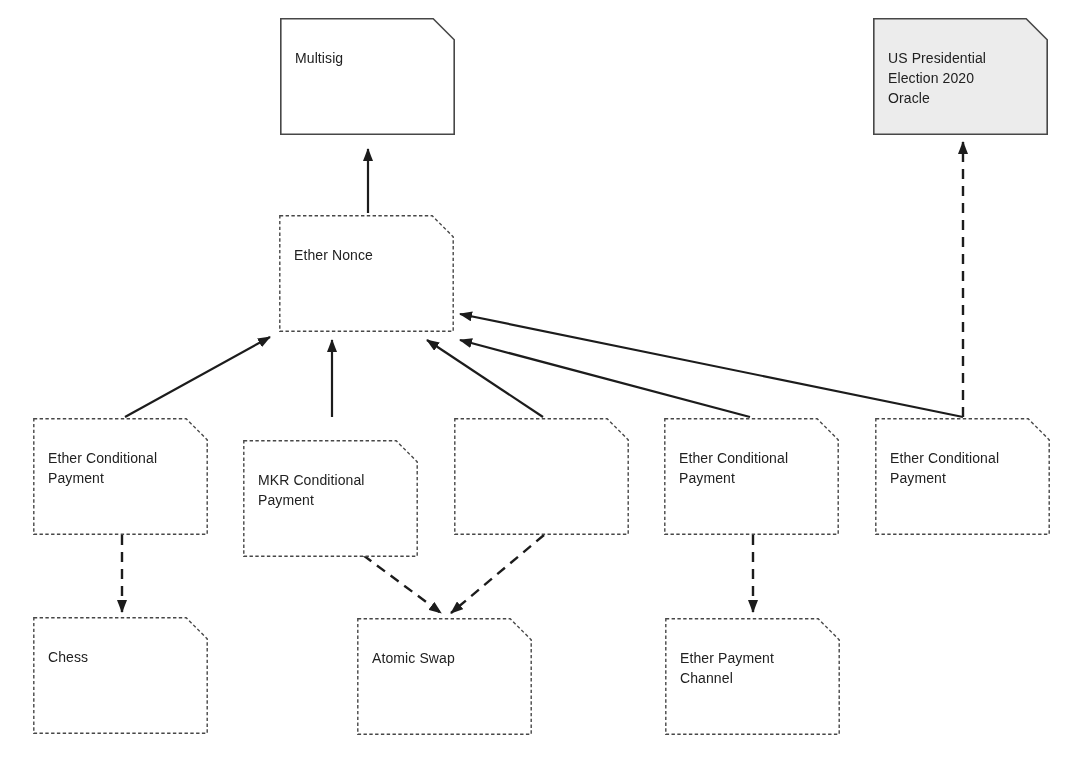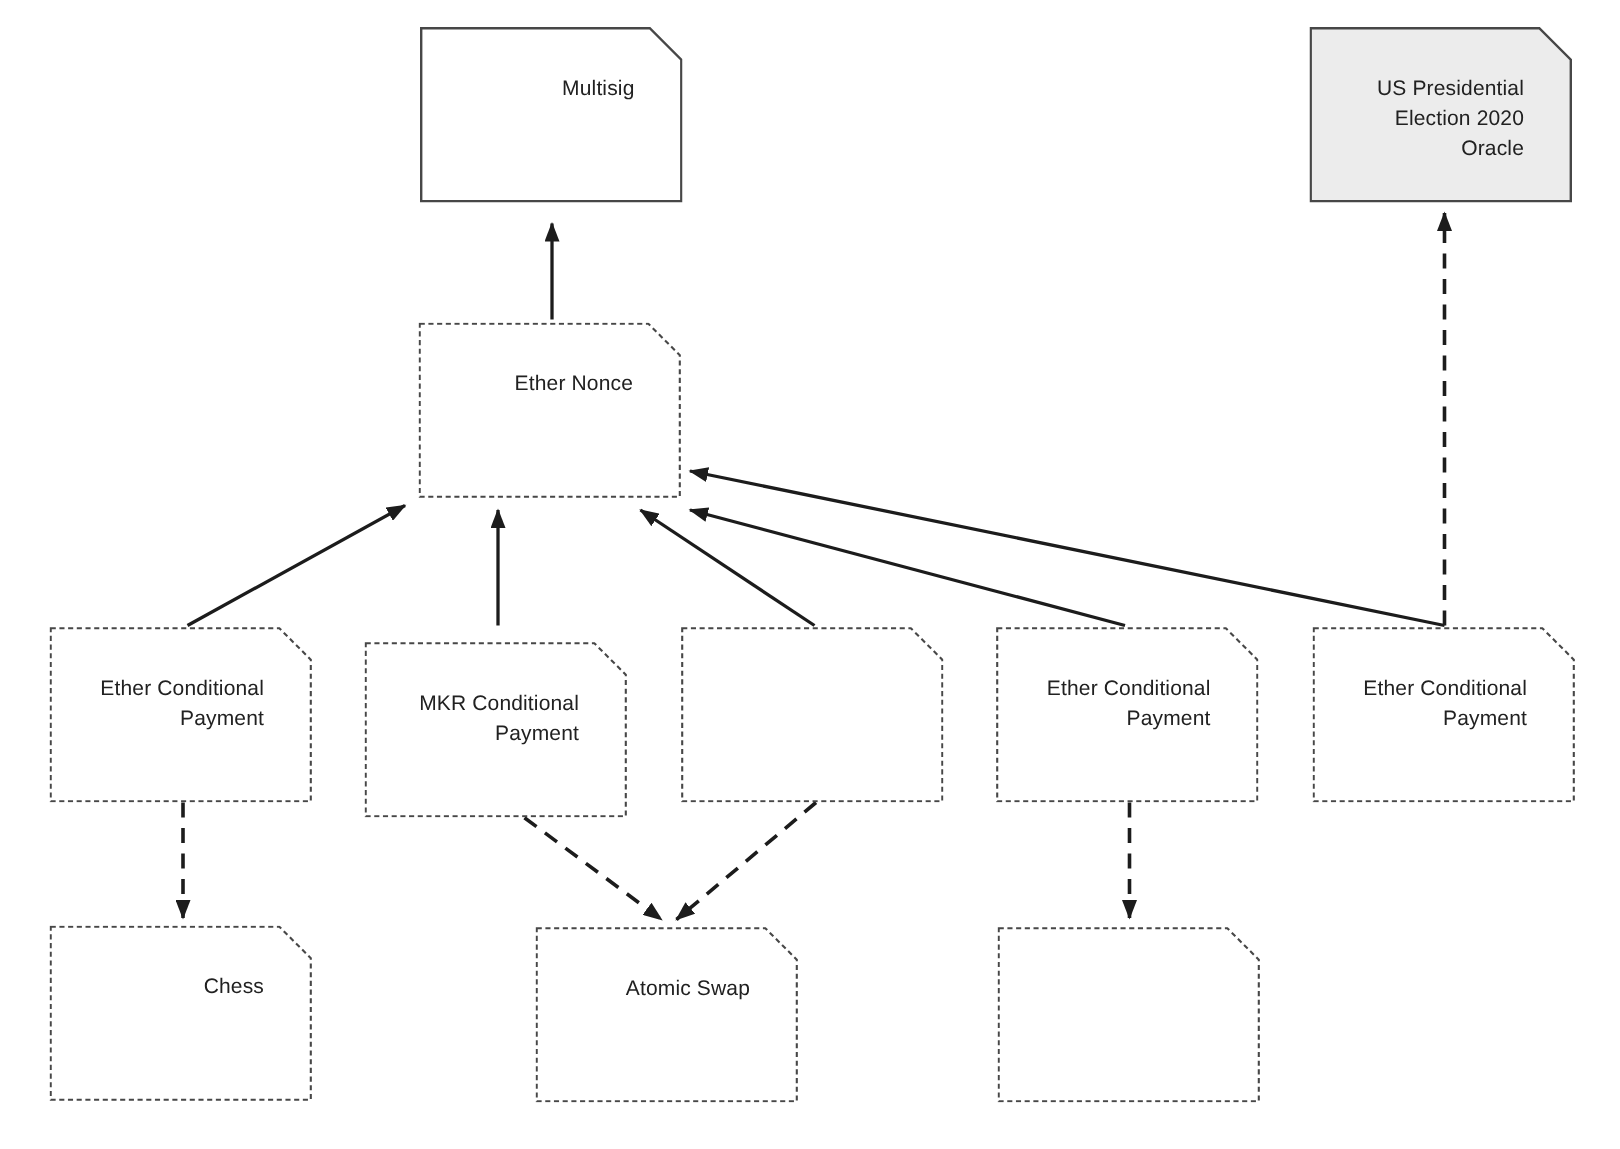--- a/index.html
+++ b/index.html
@@ -4,35 +4,35 @@
 <style>
   html,body{margin:0;padding:0;background:#ffffff;}
   #canvas{
     position:relative;width:1080px;height:766px;background:#ffffff;overflow:hidden;
     font-family:"Liberation Sans","DejaVu Sans",sans-serif;
   }
   #edges{position:absolute;left:0;top:0;width:1080px;height:766px;}
   .edge{stroke:#1c1c1c;fill:none;}
   .edge.solid{stroke-width:2.2;}
   .edge.dashed{stroke-width:2.4;stroke-dasharray:10 7;}
-  .node{position:absolute;width:175px;height:117px;text-align:right;}
+  .node{position:absolute;width:175px;height:117px;}
   .node svg.shape{position:absolute;left:0;top:0;width:100%;height:100%;display:block;}
   .node svg.shape path{fill:#ffffff;stroke:#474747;stroke-width:1.6;}
   .node.dashed svg.shape path{stroke-dasharray:3.4 2.4;stroke-width:1.4;}
   .node.gray svg.shape path{fill:#ececec;}
   .label{
     position:absolute;left:15px;right:32px;top:30px;
     font-size:14px;line-height:20px;color:#212121;letter-spacing:.1px;
   }
   
   #n-multisig   {left:280px;top:18px;}
   #n-oracle     {left:873px;top:18px;border-radius:17px;}
   #n-rootnonce  {left:279px;top:215px;}
   #n-ecp1       {left:33px; top:418px;}
-  #n-mkr        {left:243px;top:428px;}
+  #n-mkr        {left:243px;top:440px;}
   #n-rep        {left:454px;top:418px;}
   #n-ecp2       {left:664px;top:418px;}
   #n-ecp3       {left:875px;top:418px;}
   #n-chess      {left:33px; top:617px;}
   #n-atomicswap {left:357px;top:618px;}
   #n-paychannel {left:665px;top:618px;}
 </style>
 </head>
 <body>
 
@@ -123,15 +123,16 @@
     <svg class="shape" viewBox="0 0 175 117">
         <path d="M0.8,0.8 H153.2 L174.2,21.8 V116.2 H0.8 Z"></path>
       </svg>
     <div class="label">Atomic Swap</div>
   </div>
 
   <div class="node dashed" id="n-paychannel">
     <svg class="shape" viewBox="0 0 175 117">
         <path d="M0.8,0.8 H153.2 L174.2,21.8 V116.2 H0.8 Z"></path>
       </svg>
+    <div class="label">Ether Payment Channel</div>
   </div>
 
 </div>
 
 </body></html>

